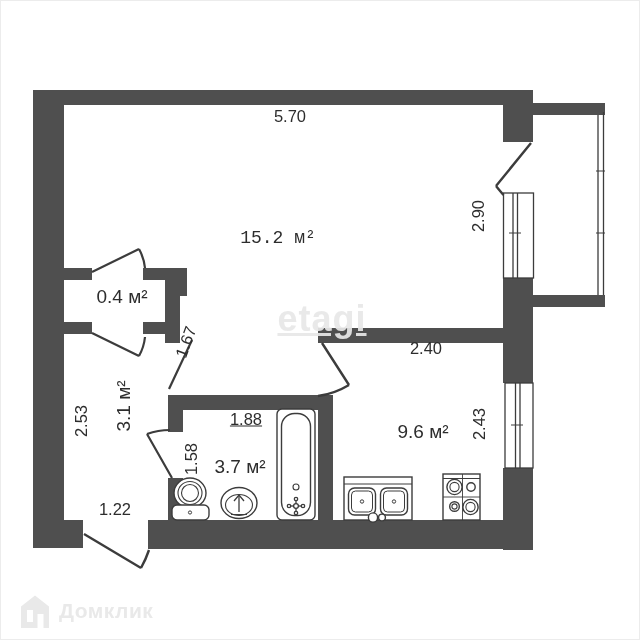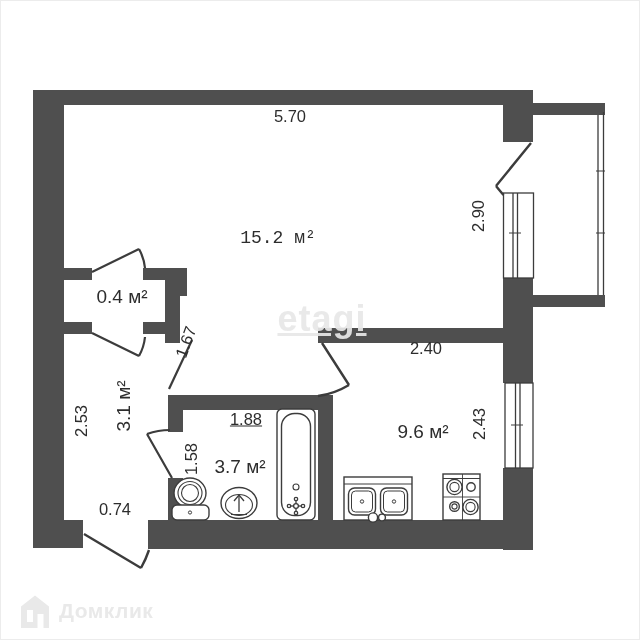--- a/index.html
+++ b/index.html
@@ -175,15 +175,15 @@
   <div class="lbl area" style="left:423px;top:432px;">9.6 м²</div>
 
   <div class="lbl dim" style="left:290px;top:116px;">5.70</div>
   <div class="lbl dim rot90" style="left:478px;top:216px;">2.90</div>
   <div class="lbl dim" style="left:409px;top:348px;margin-left:17px;">2.40</div>
   <div class="lbl dim rot90" style="left:479px;top:424px;">2.43</div>
   <div class="lbl dim rot70" style="left:186px;top:342px;">1.67</div>
   <div class="lbl dim" style="left:246px;top:419px;text-decoration:underline;">1.88</div>
   <div class="lbl dim rot90" style="left:191px;top:459px;">1.58</div>
   <div class="lbl dim rot90" style="left:81px;top:421px;">2.53</div>
-  <div class="lbl dim" style="left:115px;top:509px;">0.74</div>
+  <div class="lbl dim" style="left:115px;top:509px;">1.22</div>
 
 </div>
 
 </body></html>

